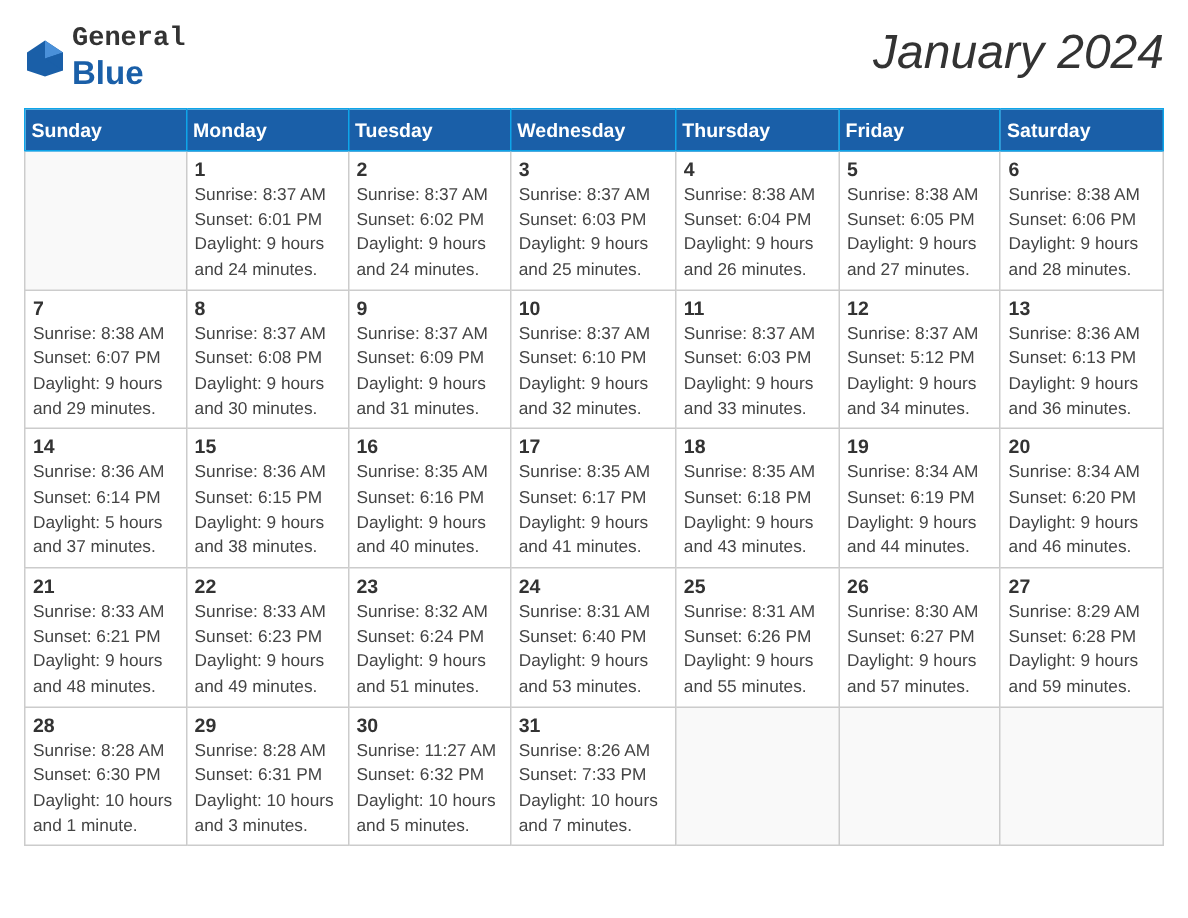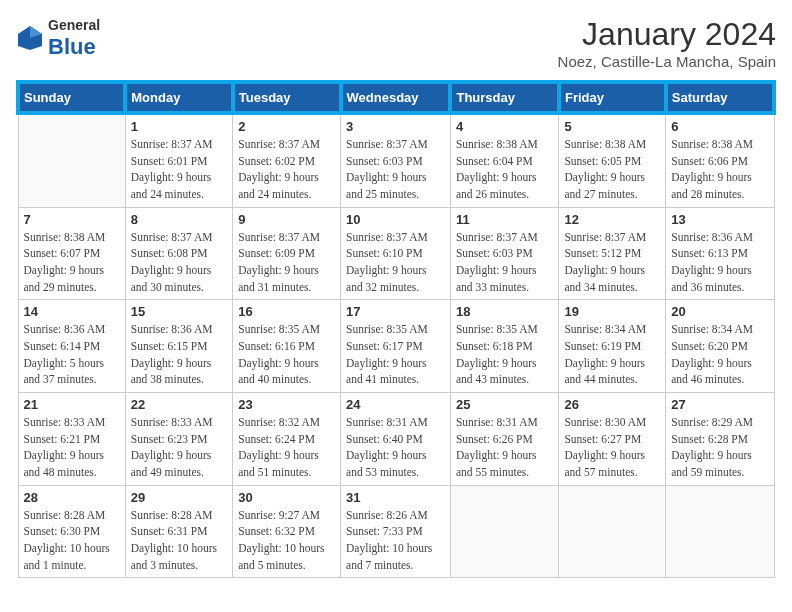--- a/index.html
+++ b/index.html
@@ -15,35 +15,37 @@
       justify-content: space-between;
       align-items: flex-start;
       margin-bottom: 10px;
     }
     .logo {
       display: flex;
       align-items: center;
       gap: 4px;
     }
     .logo-text-general {
-      font-size: 14px;
+      font-size: 18px;
       font-weight: bold;
       color: #333;
+      font-family: Liberation Mono, monospace;
     }
     .logo-text-blue {
       font-size: 22px;
       font-weight: bold;
       color: #1a5fa8;
     }
     .logo-icon {
       width: 28px;
       height: 28px;
     }
     .title-block {
-      text-align: right;
+      text-align: center;
+      font-style: italic;
     }
     .month-year {
       font-size: 32px;
       font-weight: normal;
       color: #333;
     }
     .location {
       font-size: 15px;
       color: #555;
     }
@@ -52,21 +54,21 @@
       border-collapse: collapse;
       font-size: 11.5px;
     }
     .calendar thead tr th {
       background-color: #1a5fa8;
       color: #fff;
       padding: 6px 4px;
       text-align: left;
       font-weight: bold;
       font-size: 13px;
-      border: 4px solid #0ea5e9;
+      border: 1px solid #0ea5e9;
     }
     .calendar tbody tr td {
       vertical-align: top;
       border: 1px solid #ccc;
       padding: 4px 5px;
       width: 113px;
       min-height: 80px;
       color: #333;
     }
     .calendar tbody tr td.empty {
@@ -74,41 +76,39 @@
     }
     .day-number {
       font-weight: bold;
       font-size: 13px;
       display: block;
       margin-bottom: 2px;
     }
     .day-info {
       line-height: 1.45;
       color: #444;
-      font-family: Liberation Serif, serif;
     }
   </style>
 </head>
 <body>
 
 <div class="header">
   <div class="logo">
     <svg class="logo-icon" viewBox="0 0 28 28">
       <polygon points="14,2 26,10 26,22 14,26 2,22 2,10" fill="#1a5fa8"></polygon>
       <polygon points="14,2 26,10 14,14" fill="#4a90d9"></polygon>
       <polygon points="14,14 26,10 26,22" fill="#1a5fa8"></polygon>
     </svg>
     <div>
       <span class="logo-text-general">General</span><br>
       <span class="logo-text-blue">Blue</span>
     </div>
   </div>
   <div class="title-block">
     <div class="month-year">January 2024</div>
-    <div class="location">Noez, Castille-La Mancha, Spain</div>
   </div>
 </div>
 
 <table class="calendar">
   <thead>
     <tr>
     <th>Sunday</th>
         <th>Monday</th>
         <th>Tuesday</th>
         <th>Wednesday</th>
@@ -356,21 +356,21 @@
           <span class="day-number">29</span>
           <div class="day-info">
             <div>Sunrise: 8:28 AM</div>
             <div>Sunset: 6:31 PM</div>
             <div>Daylight: 10 hours and 3 minutes.</div>
           </div>
         </td>
         <td>
           <span class="day-number">30</span>
           <div class="day-info">
-            <div>Sunrise: 9:27 AM</div>
+            <div>Sunrise: 11:27 AM</div>
             <div>Sunset: 6:32 PM</div>
             <div>Daylight: 10 hours and 5 minutes.</div>
           </div>
         </td>
         <td>
           <span class="day-number">31</span>
           <div class="day-info">
             <div>Sunrise: 8:26 AM</div>
             <div>Sunset: 7:33 PM</div>
             <div>Daylight: 10 hours and 7 minutes.</div>

